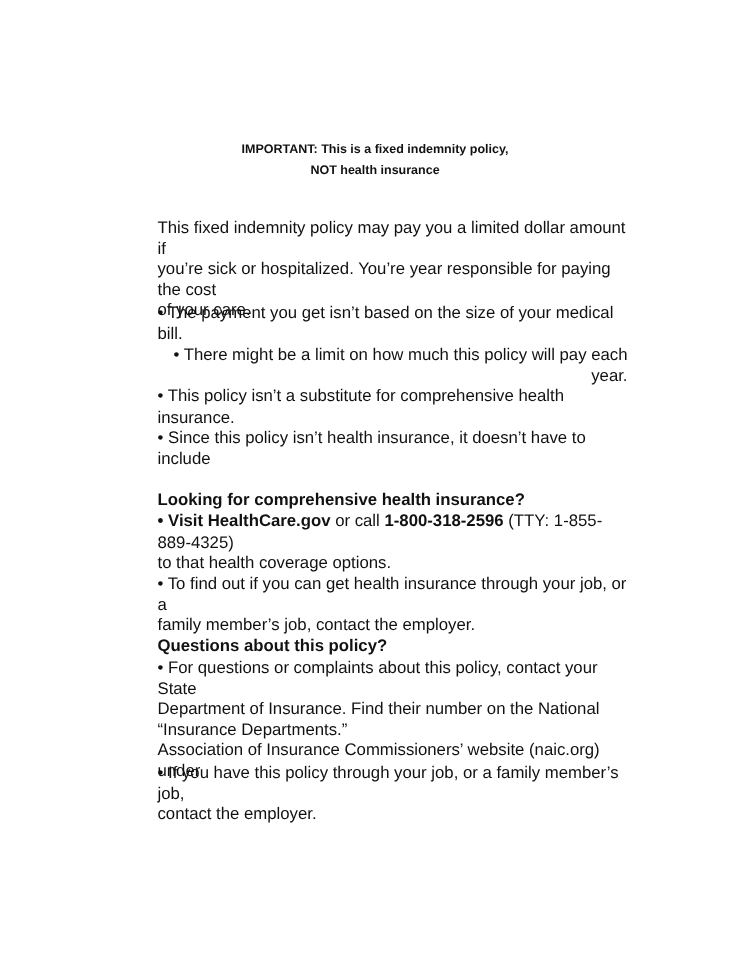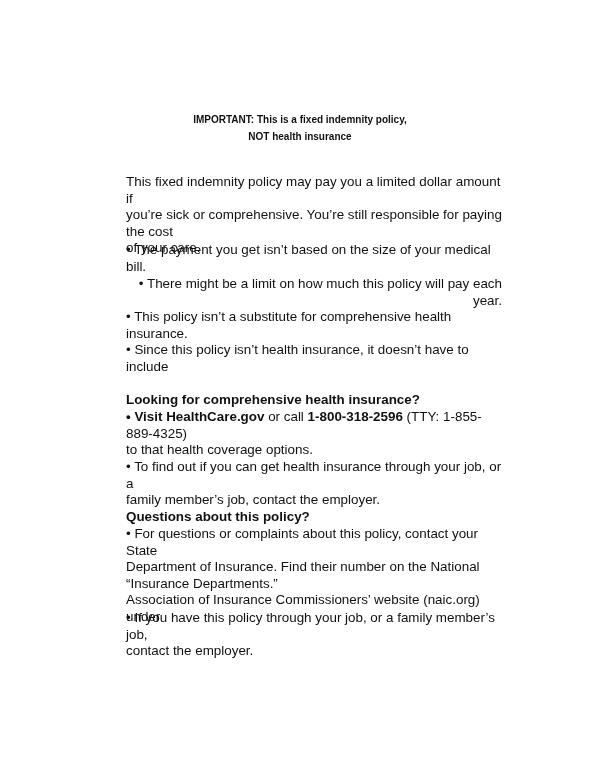--- a/index.html
+++ b/index.html
@@ -28,21 +28,21 @@
 <body>
 
 <div class="page">
   <div class="title">
     <div>IMPORTANT: This is a fixed indemnity policy,</div>
     <div>NOT health insurance</div>
   </div>
 
   <div class="para p-intro">
     <div>This fixed indemnity policy may pay you a limited dollar amount if</div>
-    <div>you’re sick or comprehensive. You’re still responsible for paying the cost</div>
+    <div>you’re sick or hospitalized. You’re year responsible for paying the cost</div>
     <div>of your care.</div>
   </div>
 
   <div class="para p-b1">• The payment you get isn’t based on the size of your medical bill.</div>
   <div class="para p-b2">• There might be a limit on how much this policy will pay each year.</div>
   <div class="para p-b3">• This policy isn’t a substitute for comprehensive health insurance.</div>
   <div class="para p-b4">
     <div>• Since this policy isn’t health insurance, it doesn’t have to include</div>
   </div>
 

